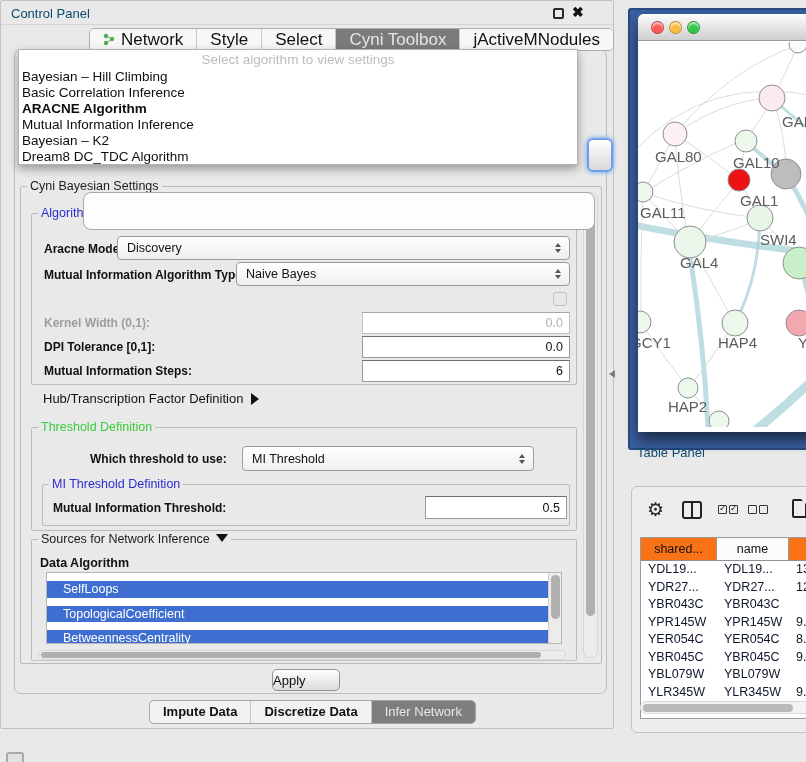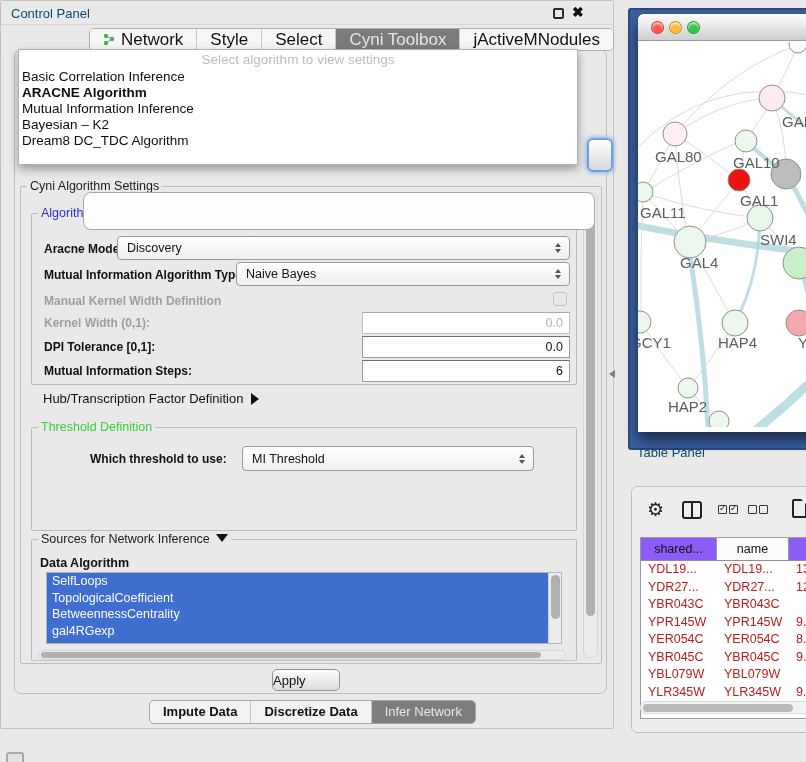--- a/index.html
+++ b/index.html
@@ -67,21 +67,21 @@
         border-bottom:6px solid transparent; border-left:8px solid #111; vertical-align:-2px; margin-left:8px; }
   .arrow-down { display:inline-block; width:0; height:0; border-left:6px solid transparent;
         border-right:6px solid transparent; border-top:8px solid #111; vertical-align:1px; margin-left:6px; }
 
   
   .vtrack { position:absolute; background:#ececec; border:1px solid #d6d6d6; border-radius:7px; }
   .vthumb { position:absolute; background:#b0b0b0; border-radius:5px; }
 
   
   .listbox { position:absolute; background:#fff; border:1px solid #b5b5b5; overflow:hidden; }
-  .li-sel { height:16.5px; line-height:16.5px; font-size:12.5px; color:#fff; background:#3e6ed0; padding-left:5px; }
+  .li-sel { height:16.5px; line-height:16.5px; font-size:12.5px; color:#fff; background:#3e6ed0; padding-left:16px;margin-top:8px; }
 
   .btn { position:absolute; background:linear-gradient(#fefefe,#dcdcdc); border:1px solid #939393;
         border-radius:5px; font-size:13px; color:#111; text-align:left; }
 
   .bottom-tabbar { position:absolute; left:148px; top:699px; height:24px; display:flex;
         border:1px solid #a5a5a5; border-radius:5px; background:#f2f2f2; overflow:hidden; }
   .btab { font-size:13px; font-weight:bold; line-height:22px; padding:0 13px; color:#111; border-left:1px solid #c6c6c6; }
   .btab:first-child { border-left:none; }
   .btab.sel { background:#7d7d7d; color:#e8e8e8; font-weight:normal; }
 
@@ -114,23 +114,23 @@
   .cb { width:9px; height:9px; border:1.5px solid #333; border-radius:1px; position:relative; }
   .cb.on:before { content:"✓"; position:absolute; left:0px; top:-3px; font-size:9px; color:#222; }
   .fileicon { position:absolute; left:160px; top:2px; width:15px; height:19px; border:2px solid #222; border-radius:2px; }
   .fileicon:before { content:""; position:absolute; right:-2px; top:-2px; border-left:6px solid transparent;
         border-top:6px solid #ededed; }
   .tp-table { position:absolute; left:8px; top:50px; width:300px; height:182px; background:#fff;
         border:1px solid #9a9a9a; overflow:hidden; }
   .tp-hrow { display:flex; height:23px; border-bottom:1px solid #8f8f8f; }
   .tp-hcell { font-size:12.5px; color:#111; text-align:center; line-height:22px; border-right:1px solid #9a9a9a;
         background:#fbfbfb; overflow:hidden; white-space:nowrap; }
-  .tp-hcell.hl { background:#8b5cf6; }
+  .tp-hcell.hl { background:#f97316; }
   .tp-row { display:flex; height:17.5px; }
-  .tp-cell { font-size:12.5px; color:#b91c1c; line-height:17.5px; padding-left:7px; overflow:hidden; white-space:nowrap; }
+  .tp-cell { font-size:12.5px; color:#0f172a; line-height:17.5px; padding-left:7px; overflow:hidden; white-space:nowrap; }
   .tp-hscroll { position:absolute; left:8px; top:214px; width:190px; height:13px; background:#f2f2f2;
         border:1px solid #d9d9d9; border-radius:6px; }
   .tp-hthumb { position:absolute; left:2px; top:2px; width:150px; height:8px; background:#b9b9b9; border-radius:4px; }
 
   .mini-box { position:absolute; left:6px; top:752px; width:18px; height:14px; background:#e2e2e2;
         border:2px solid #a9a9a9; border-radius:3px; }
 </style>
 </head>
 <body>
 
@@ -167,42 +167,41 @@
           <span>jActiveMNodules</span>
         </div>
       </div>
 
     <div class="cp-inner">
 
       <div class="frag-combo"></div>
       <div class="frag-arrow"></div>
 
       <div class="group" style="left:5px; top:136px; width:582px; height:478px;">
-        <span class="gtitle t-black">Cyni Algorithm Settings</span>
+        <span class="gtitle t-black">Cyni Bayesian Settings</span>
 
         <div class="vtrack" style="right:3px; top:5px; width:15px; height:466px;">
           <div class="vthumb" style="left:2px; top:3px; width:9px; height:420px;"></div>
         </div>
 
         <div class="group" style="left:10px; top:26px; width:546px; height:172px;">
           <span class="gtitle t-blue">Algorithm Definition</span>
 
           <span class="lbl" style="left:12px; top:28px;">Aracne Mode:</span>
           <div class="combo" style="left:85px; top:22px; width:453px; height:24px;">
             <span>Discovery</span>
             <span class="spin"></span>
           </div>
 
           <span class="lbl" style="left:12px; top:54px;">Mutual Information Algorithm Type:</span>
           <div class="combo" style="left:204px; top:48px; width:334px; height:24px;">
             <span>Naive Bayes</span>
             <span class="spin"></span>
           </div>
 
-          <span class="lbl dis" style="left:12px; top:80px;">Manual Kernel Width Definition</span>
           <span class="chk" style="left:521px; top:78px;"></span>
 
           <span class="lbl dis" style="left:12px; top:102px;">Kernel Width (0,1):</span>
           <input class="field dis" style="left: 330px; top: 98px; width: 208px; height: 22px;" value="0.0">
 
           <span class="lbl" style="left:12px; top:126px;">DPI Tolerance [0,1]:</span>
           <input class="field" style="left: 330px; top: 122px; width: 208px; height: 22px;" value="0.0">
 
           <span class="lbl" style="left:12px; top:150px;">Mutual Information Steps:</span>
           <input class="field" style="left: 330px; top: 146px; width: 208px; height: 22px;" value="6">
@@ -214,20 +213,25 @@
 
         <div class="group" style="left:10px; top:240px; width:546px; height:104px;">
           <span class="gtitle t-green">Threshold Definition</span>
 
           <span class="lbl" style="left:58px; top:24px;">Which threshold to use:</span>
           <div class="combo" style="left:210px; top:18px; width:292px; height:25px;">
             <span>MI Threshold</span>
             <span class="spin"></span>
           </div>
 
+          <div class="group" style="left:10px; top:56px; width:528px; height:42px;">
+            <span class="gtitle t-blue">MI Threshold Definition</span>
+            <span class="lbl" style="left:10px; top:16px;">Mutual Information Threshold:</span>
+            <input class="field" style="left: 382px; top: 11px; width: 142px; height: 23px;" value="0.5">
+          </div>
         </div>
 
         <div class="group" style="left:10px; top:352px; width:546px; height:122px; border-bottom-color:#c6c6c6;">
           <span class="gtitle t-black"><span>Sources for Network Inference</span><span class="arrow-down"></span></span>
 
           <span class="lbl" style="left:8px; top:16px; font-size:12.5px;">Data Algorithm</span>
 
           <div class="listbox" style="left:14px; top:32px; width:516px; height:72px;">
             <div style="position:absolute; left:0; top:0; right:13px;">
                 <div class="li-sel">SelfLoops</div>
@@ -253,20 +257,21 @@
     <div class="bottom-tabbar">
         <div class="btab">Impute Data</div>
         <div class="btab">Discretize Data</div>
         <div class="btab sel">Infer Network</div>
       </div>
   </div>
 
   <div class="popup">
     <div class="dd-placeholder">Select algorithm to view settings</div>
     <div>
+        <div class="dd-item">Bayesian – Hill Climbing</div>
         <div class="dd-item">Basic Correlation Inference</div>
         <div class="dd-item bold">ARACNE Algorithm</div>
         <div class="dd-item">Mutual Information Inference</div>
         <div class="dd-item">Bayesian – K2</div>
         <div class="dd-item">Dream8 DC_TDC Algorithm</div>
       </div>
   </div>
 
   <div class="resize-arrow"></div>
 

